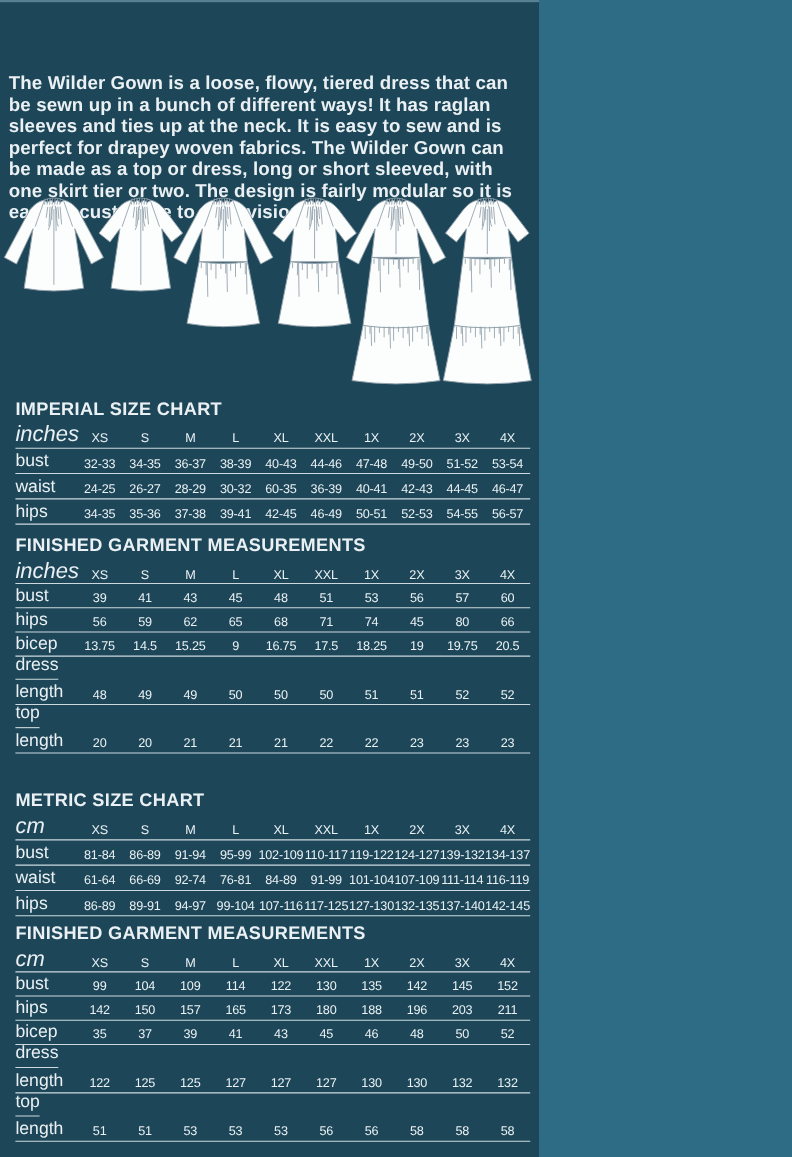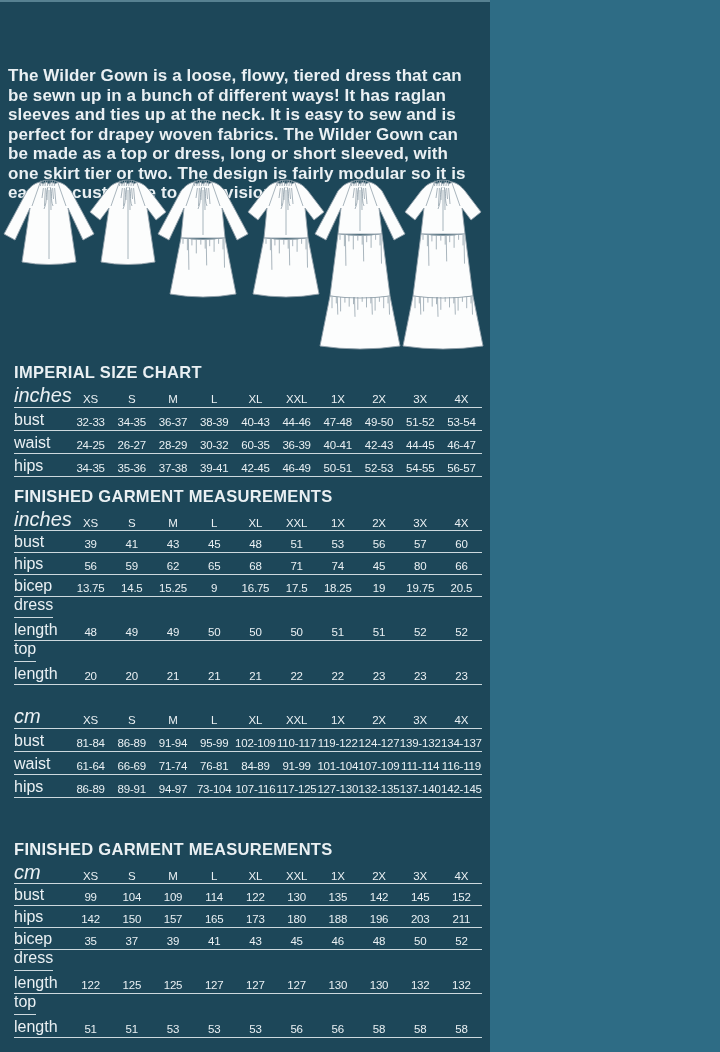--- a/index.html
+++ b/index.html
@@ -204,20 +204,21 @@
         <span class="tcell">21</span>
         <span class="tcell">22</span>
         <span class="tcell">22</span>
         <span class="tcell">23</span>
         <span class="tcell">23</span>
         <span class="tcell">23</span>
       </div>
     </section>
 
   <section class="chart" id="t3" style="top:706px">
+      <h2>METRIC SIZE CHART</h2>
       <div class="trow thead">
         <span class="tlabel unit">cm</span>
         <span class="tcell th">XS</span>
         <span class="tcell th">S</span>
         <span class="tcell th">M</span>
         <span class="tcell th">L</span>
         <span class="tcell th">XL</span>
         <span class="tcell th">XXL</span>
         <span class="tcell th">1X</span>
         <span class="tcell th">2X</span>
@@ -234,35 +235,35 @@
         <span class="tcell">110-117</span>
         <span class="tcell">119-122</span>
         <span class="tcell">124-127</span>
         <span class="tcell">139-132</span>
         <span class="tcell">134-137</span>
       </div>
       <div class="trow">
         <span class="tlabel">waist</span>
         <span class="tcell">61-64</span>
         <span class="tcell">66-69</span>
-        <span class="tcell">71-74</span>
+        <span class="tcell">92-74</span>
         <span class="tcell">76-81</span>
         <span class="tcell">84-89</span>
         <span class="tcell">91-99</span>
         <span class="tcell">101-104</span>
         <span class="tcell">107-109</span>
         <span class="tcell">111-114</span>
         <span class="tcell">116-119</span>
       </div>
       <div class="trow">
         <span class="tlabel">hips</span>
         <span class="tcell">86-89</span>
         <span class="tcell">89-91</span>
         <span class="tcell">94-97</span>
-        <span class="tcell">73-104</span>
+        <span class="tcell">99-104</span>
         <span class="tcell">107-116</span>
         <span class="tcell">117-125</span>
         <span class="tcell">127-130</span>
         <span class="tcell">132-135</span>
         <span class="tcell">137-140</span>
         <span class="tcell">142-145</span>
       </div>
     </section>
 
   <section class="chart fin" id="t4" style="top:827px">

